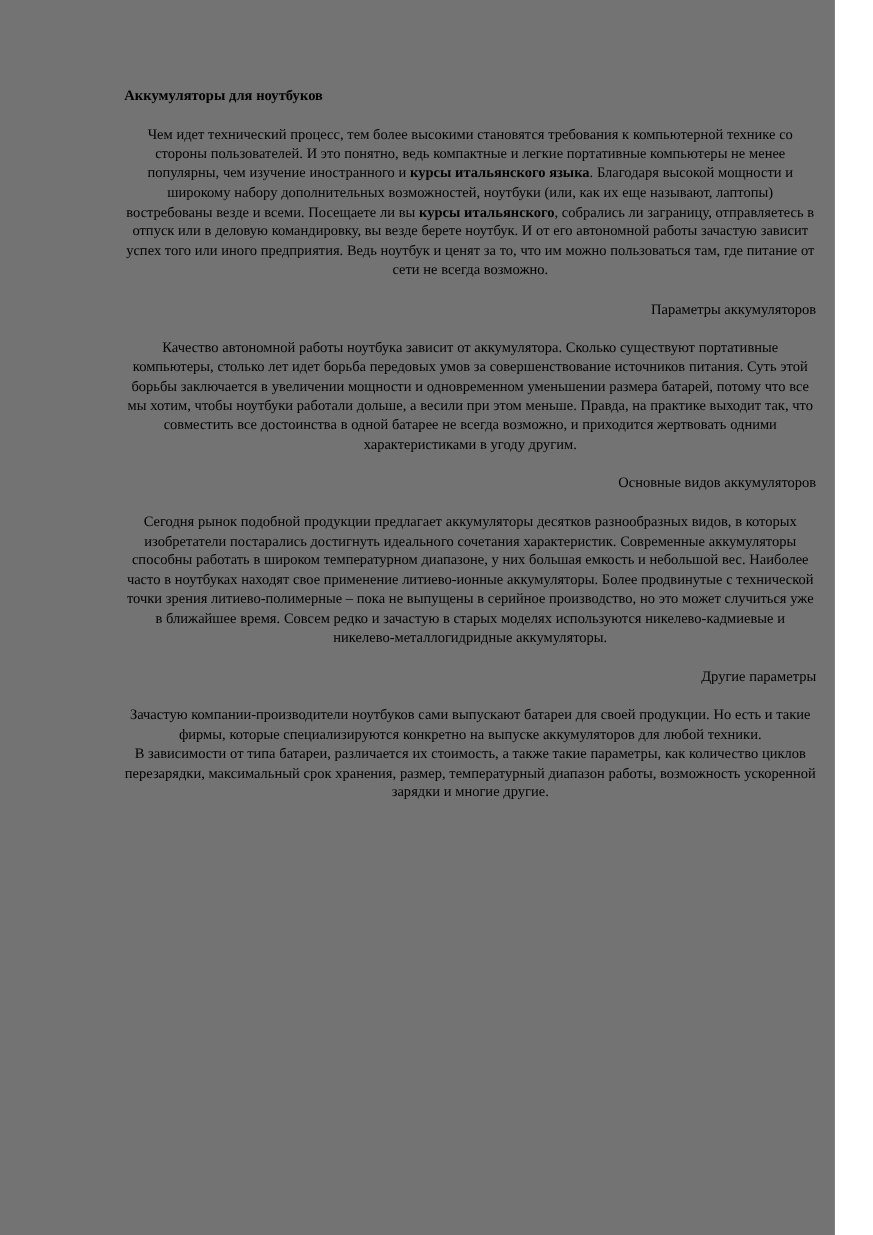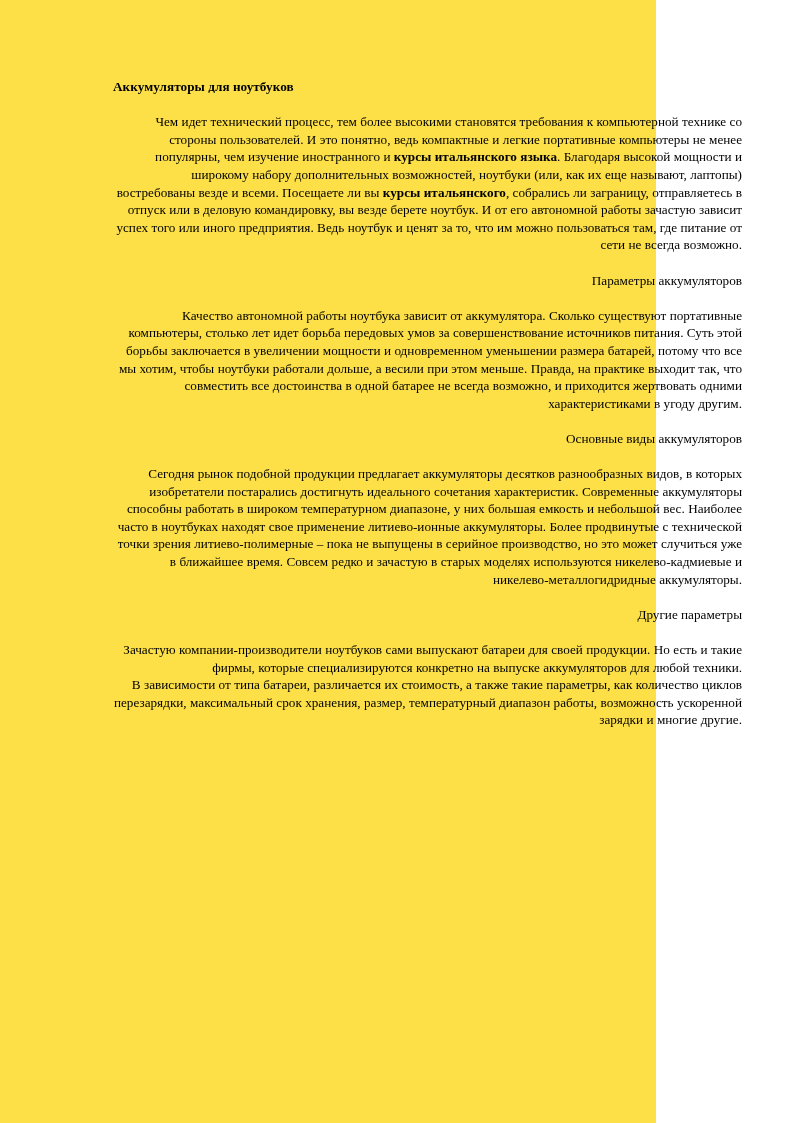--- a/index.html
+++ b/index.html
@@ -14,23 +14,23 @@
     position: relative;
     overflow: hidden;
     font-family: "Liberation Serif", "DejaVu Serif", serif;
     color: #000000;
     -webkit-font-smoothing: antialiased;
   }
   .page {
     position: absolute;
     left: 0;
     top: 0;
-    width: 656px;
+    width: 759px;
     height: 1123px;
-    background: #fde047;
+    background: #737373;
     box-sizing: border-box;
   }
   .content {
     position: absolute;
     left: 113px;
     top: 78px;
     width: 629px;
   }
   .doc-title {
     font-size: 13.2px;
@@ -44,21 +44,21 @@
     font-weight: normal;
     line-height: 17.6px;
     margin: 0 0 17.6px 0;
     text-align: right;
   }
   p.para {
     font-size: 13.2px;
     font-weight: normal;
     line-height: 17.6px;
     margin: 0 0 17.6px 0;
-    text-align: right;
+    text-align: center;
     word-spacing: 0.1px;
   }
   p.para.tight {
     margin-bottom: 0;
   }
   .bold {
     font-weight: bold;
   }
 </style>
 </head>
@@ -68,21 +68,21 @@
   <div class="content">
 
     <div class="doc-title">Аккумуляторы для ноутбуков</div>
 
     <p class="para"><span>Чем идет технический процесс, тем более высокими становятся требования к компьютерной технике со стороны пользователей. И это понятно, ведь компактные и легкие портативные компьютеры не менее популярны, чем изучение иностранного и </span><span class="bold">курсы итальянского языка</span><span>. Благодаря высокой мощности и широкому набору дополнительных возможностей, ноутбуки (или, как их еще называют, лаптопы) востребованы везде и всеми. Посещаете ли вы </span><span class="bold">курсы итальянского</span><span>, собрались ли заграницу, отправляетесь в отпуск или в деловую командировку, вы везде берете ноутбук. И от его автономной работы зачастую зависит успех того или иного предприятия. Ведь ноутбук и ценят за то, что им можно пользоваться там, где питание от сети не всегда возможно.</span></p>
 
     <div class="section-heading">Параметры аккумуляторов</div>
 
     <p class="para">Качество автономной работы ноутбука зависит от аккумулятора. Сколько существуют портативные компьютеры, столько лет идет борьба передовых умов за совершенствование источников питания. Суть этой борьбы заключается в увеличении мощности и одновременном уменьшении размера батарей, потому что все мы хотим, чтобы ноутбуки работали дольше, а весили при этом меньше. Правда, на практике выходит так, что совместить все достоинства в одной батарее не всегда возможно, и приходится жертвовать одними характеристиками в угоду другим.</p>
 
-    <div class="section-heading">Основные виды аккумуляторов</div>
+    <div class="section-heading">Основные видов аккумуляторов</div>
 
     <p class="para">Сегодня рынок подобной продукции предлагает аккумуляторы десятков разнообразных видов, в которых изобретатели постарались достигнуть идеального сочетания характеристик. Современные аккумуляторы способны работать в широком температурном диапазоне, у них большая емкость и небольшой вес. Наиболее часто в ноутбуках находят свое применение литиево-ионные аккумуляторы. Более продвинутые с технической точки зрения литиево-полимерные – пока не выпущены в серийное производство, но это может случиться уже в ближайшее время. Совсем редко и зачастую в старых моделях используются никелево-кадмиевые и никелево-металлогидридные аккумуляторы.</p>
 
     <div class="section-heading">Другие параметры</div>
 
     <p class="para tight">Зачастую компании-производители ноутбуков сами выпускают батареи для своей продукции. Но есть и такие фирмы, которые специализируются конкретно на выпуске аккумуляторов для любой техники.</p>
 
     <p class="para tight">В зависимости от типа батареи, различается их стоимость, а также такие параметры, как количество циклов перезарядки, максимальный срок хранения, размер, температурный диапазон работы, возможность ускоренной зарядки и многие другие.</p>
 
   </div>

